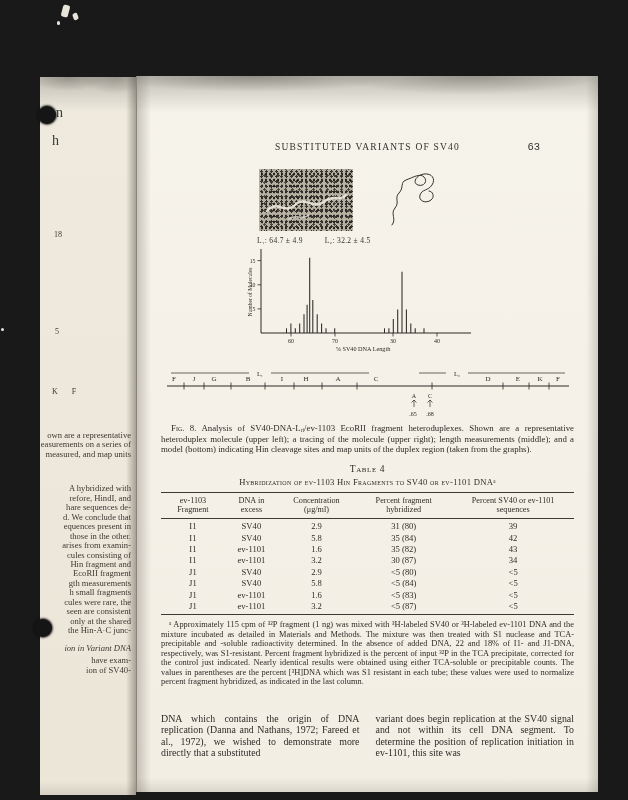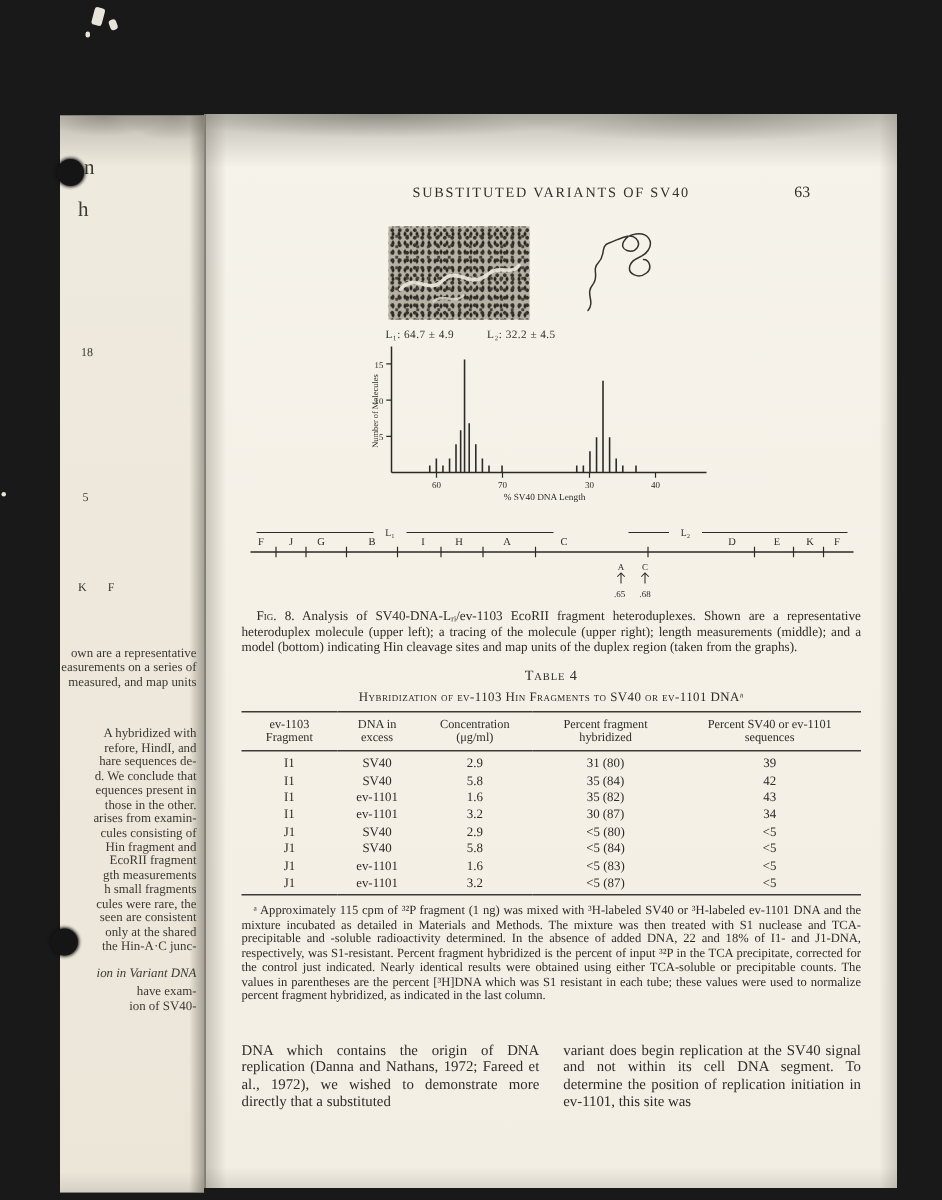--- a/index.html
+++ b/index.html
@@ -65,23 +65,23 @@
   .main-smudge{
     position:absolute;inset:0;pointer-events:none;
     background:
       radial-gradient(45% 22px at 25% 0%, rgba(105,102,95,.55), rgba(105,102,95,0) 72%),
       radial-gradient(40% 26px at 72% 0%, rgba(105,102,95,.48), rgba(105,102,95,0) 72%),
       linear-gradient(180deg, rgba(105,102,95,.38), rgba(105,102,95,0) 36px),
       linear-gradient(90deg, rgba(95,90,80,.30), rgba(95,90,80,0) 14px),
       linear-gradient(270deg, rgba(105,100,90,.26), rgba(105,100,90,0) 12px),
       linear-gradient(0deg, rgba(110,105,95,.18), rgba(110,105,95,0) 14px);
   }
-  .running-head{position:relative;margin-top:48px;text-align:center;
+  .running-head{position:relative;margin-top:66px;text-align:center;
     font-size:9.5px;letter-spacing:1.2px;color:#33312c;}
-  .page-num{position:absolute;right:34px;top:-1px;font-size:10.5px;letter-spacing:0;}
+  .page-num{position:absolute;right:34px;top:-1px;font-size:10.5px;letter-spacing:0;font-family:Liberation Mono, monospace;}
 
   
   figure{margin:0;}
   .fig-images{margin-top:17px;display:flex;align-items:flex-start;padding-left:98px;}
   .micrograph{
     width:94px;height:62px;position:relative;
     background-color:#b7b1a4;
     background-image:
       radial-gradient(#33312c 1px, transparent 1.4px),
       radial-gradient(#4a463e 1px, transparent 1.3px),

